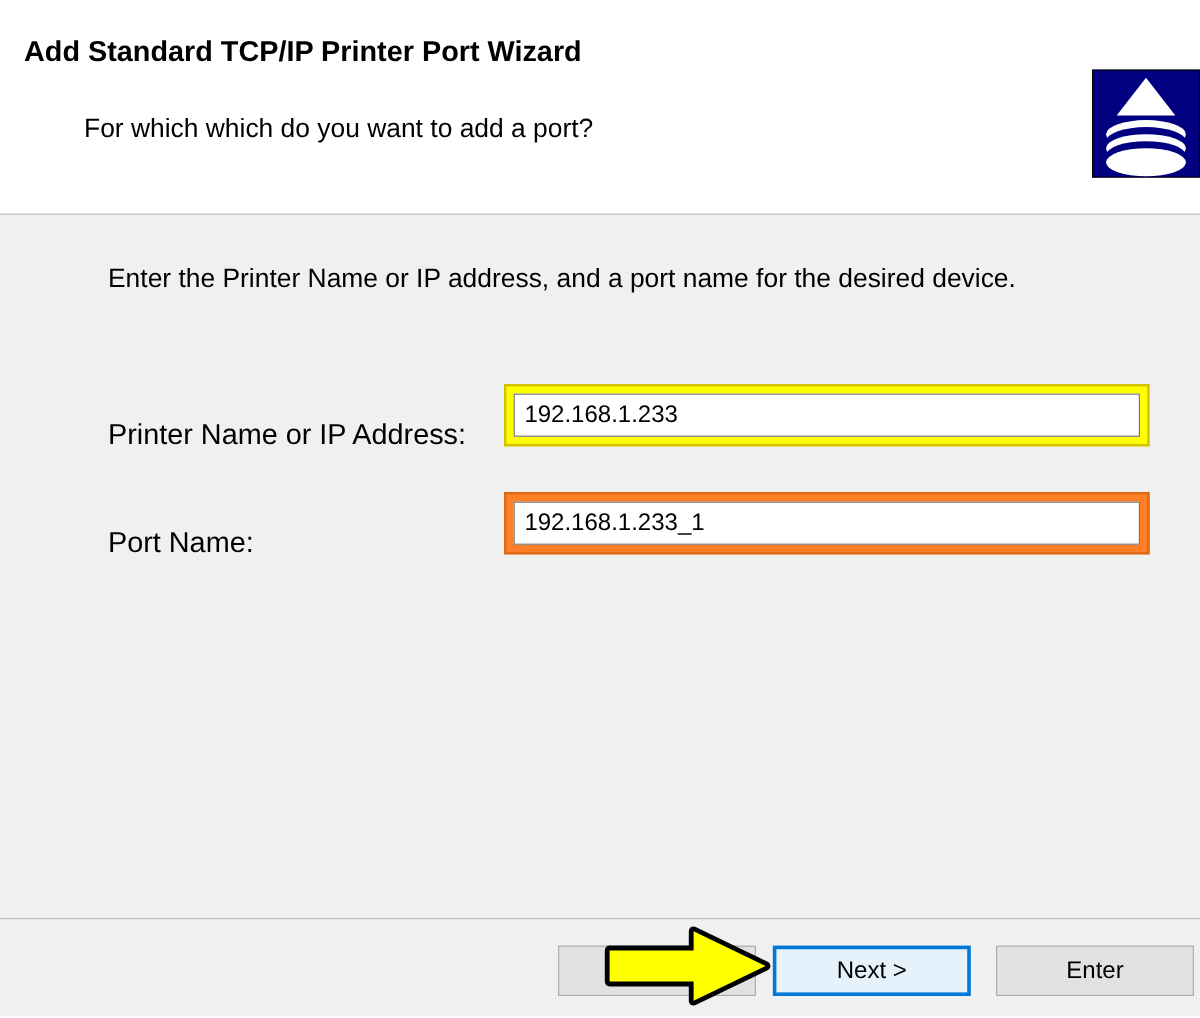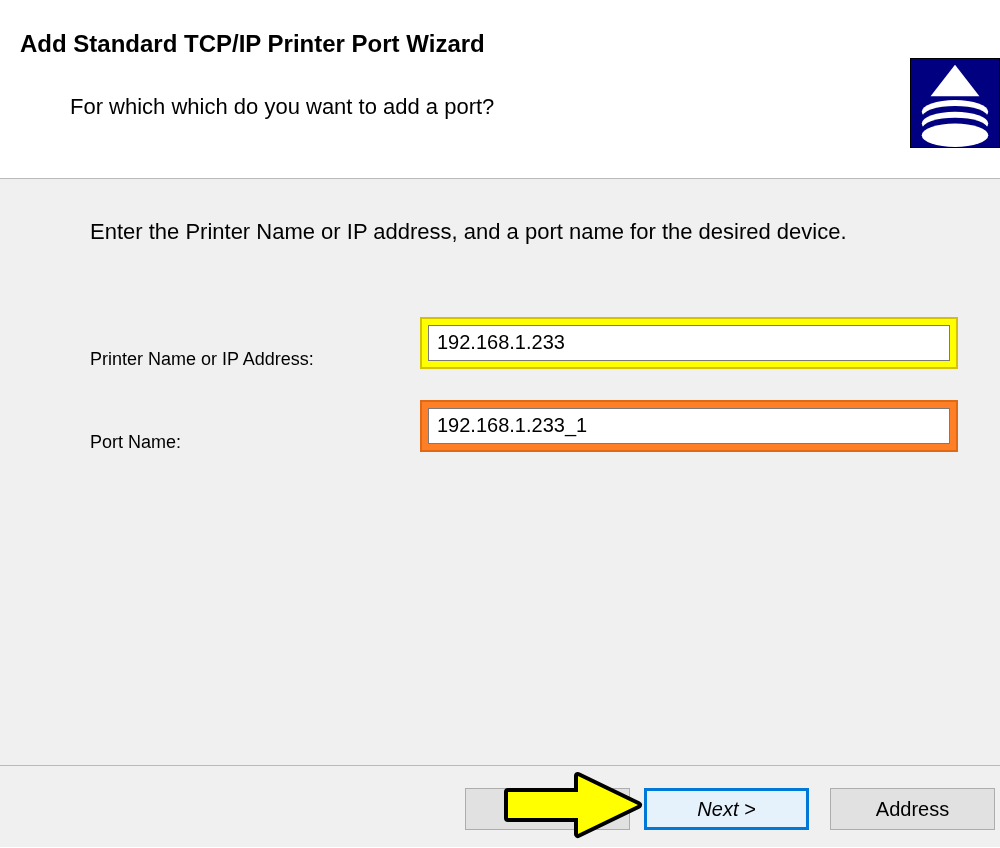--- a/index.html
+++ b/index.html
@@ -60,21 +60,21 @@
   .form {
     margin-top: 70px;
   }
   .row {
     display: flex;
     align-items: center;
     margin-bottom: 28px;
   }
   .row label {
     width: 330px;
-    font-size: 18px;
+    font-size: 24px;
     margin-top: 34px;
   }
   .row .field-wrap {
     flex: 1;
     padding: 6px;
   }
   .row .field-wrap input {
     width: 100%;
     height: 36px;
     font-size: 20px;
@@ -96,21 +96,21 @@
     top: 22px;
     width: 165px;
     height: 42px;
     font-size: 20px;
     font-family: inherit;
     background: #e1e1e1;
     border: 1px solid #adadad;
     cursor: pointer;
   }
   .btn-back   { left: 465px; }
-  .btn-next   { left: 644px; border: 3px solid #0078d7; background: #e5f1fb; font-style: italic; }
+  .btn-next   { left: 644px; border: 3px solid #0078d7; background: #e5f1fb; }
   .btn-cancel { left: 830px; }
 
   .arrow-annot {
     position: absolute;
     left: 498px; top: 770px;
     width: 150px; height: 70px;
     pointer-events: none;
   }
   .arrow-annot svg { width:100%; height:100%; display:block; }
 </style>
@@ -158,21 +158,21 @@
           <input type="text" value="192.168.1.233_1" style="">
         </div>
       </div>
 
     </div>
   </div>
 
   <div class="footer">
     <button class="btn btn-back">&lt; Back</button>
     <button class="btn btn-next">Next &gt;</button>
-    <button class="btn btn-cancel">Address</button>
+    <button class="btn btn-cancel">Enter</button>
   </div>
 
   <div class="arrow-annot">
     <svg viewBox="0 0 150 70">
       <polygon points="10,22 80,22 80,6 140,35 80,64 80,48 10,48" fill="#ffff00" stroke="#000000" stroke-width="8" stroke-linejoin="round"></polygon>
       <polygon points="10,22 80,22 80,6 140,35 80,64 80,48 10,48" fill="#ffff00"></polygon>
     </svg>
   </div>
 
 </div>

